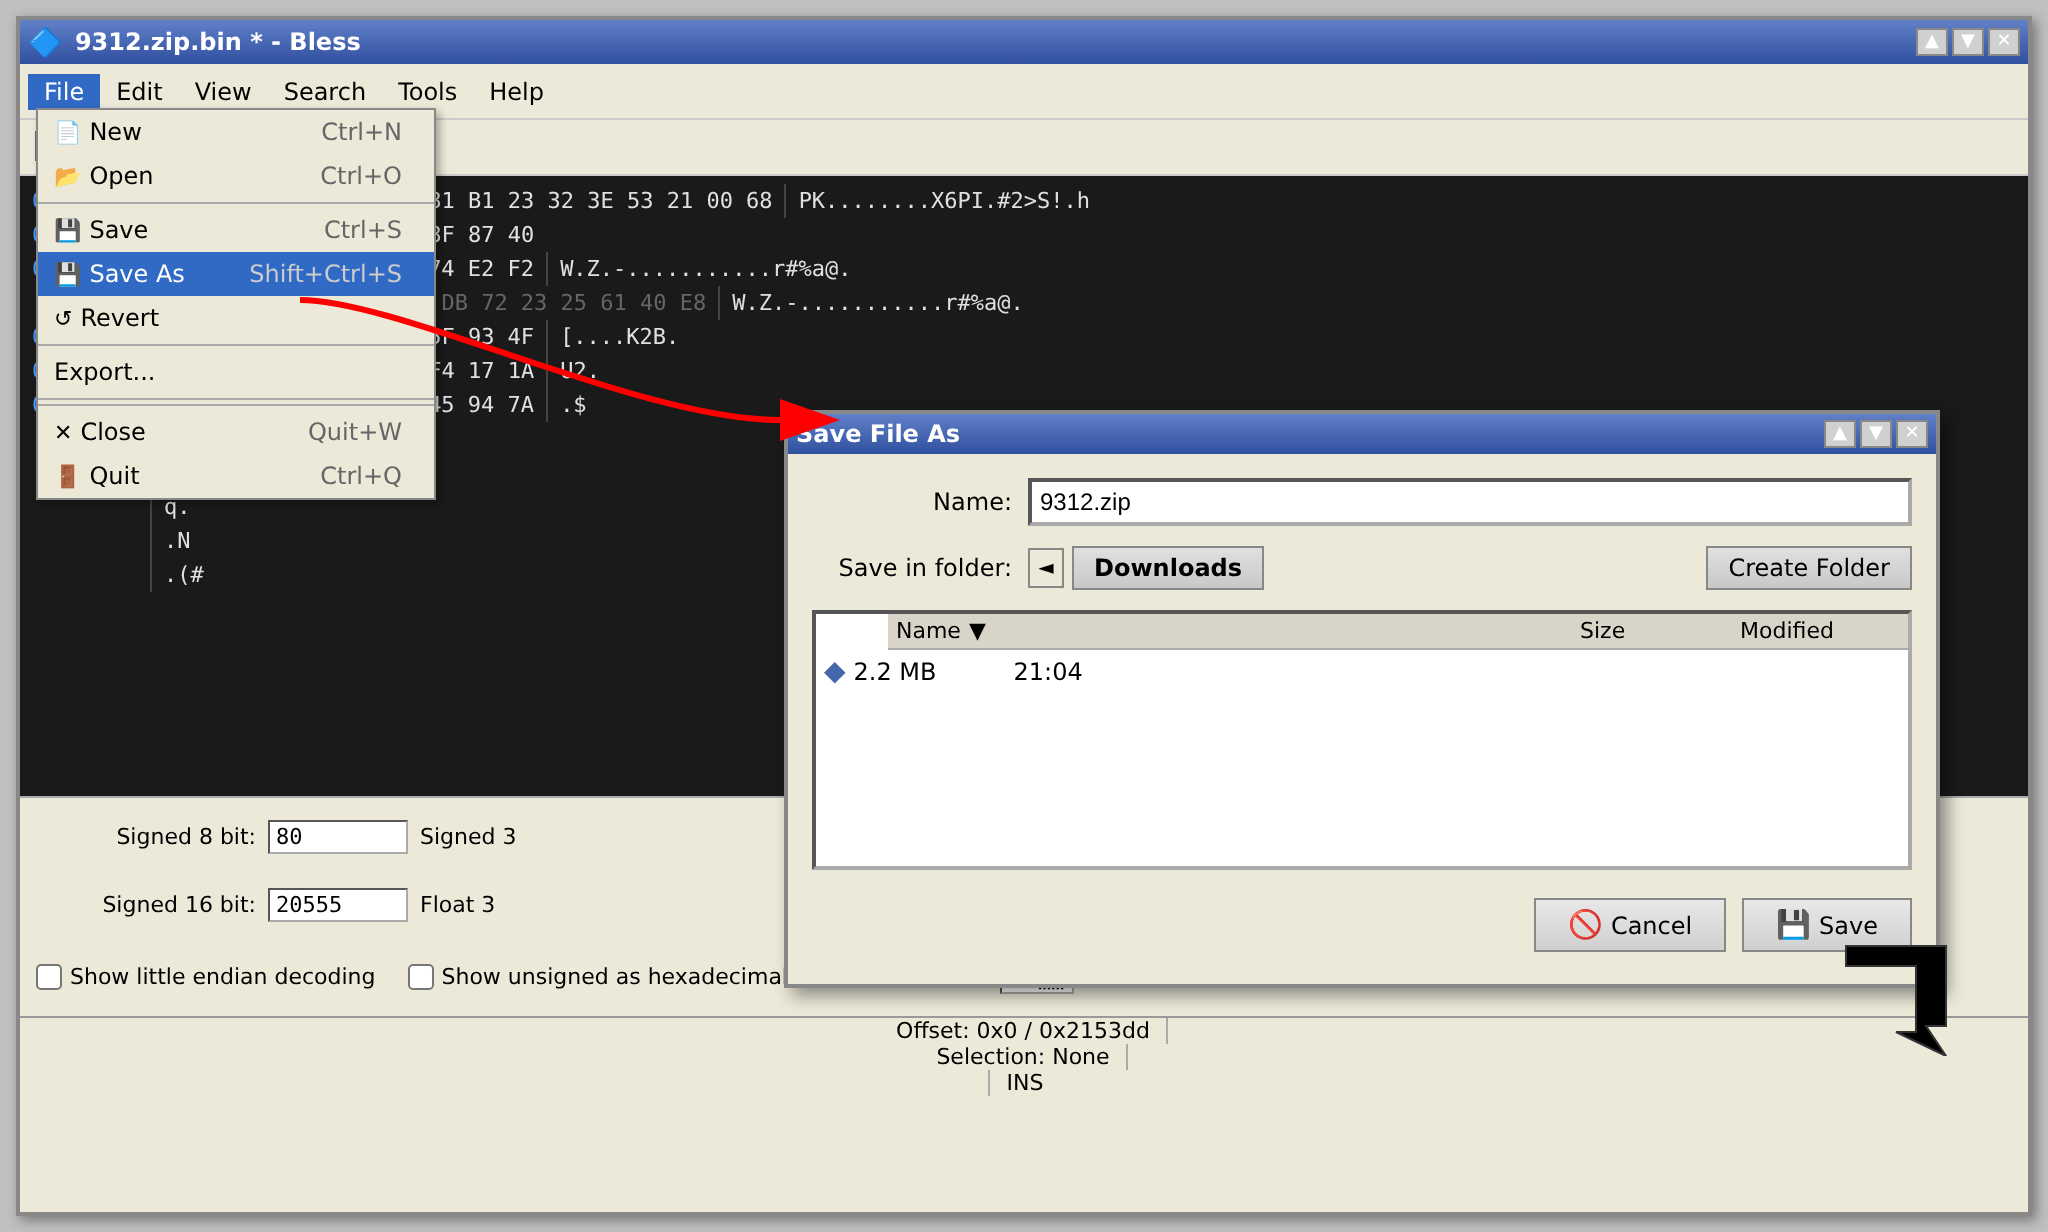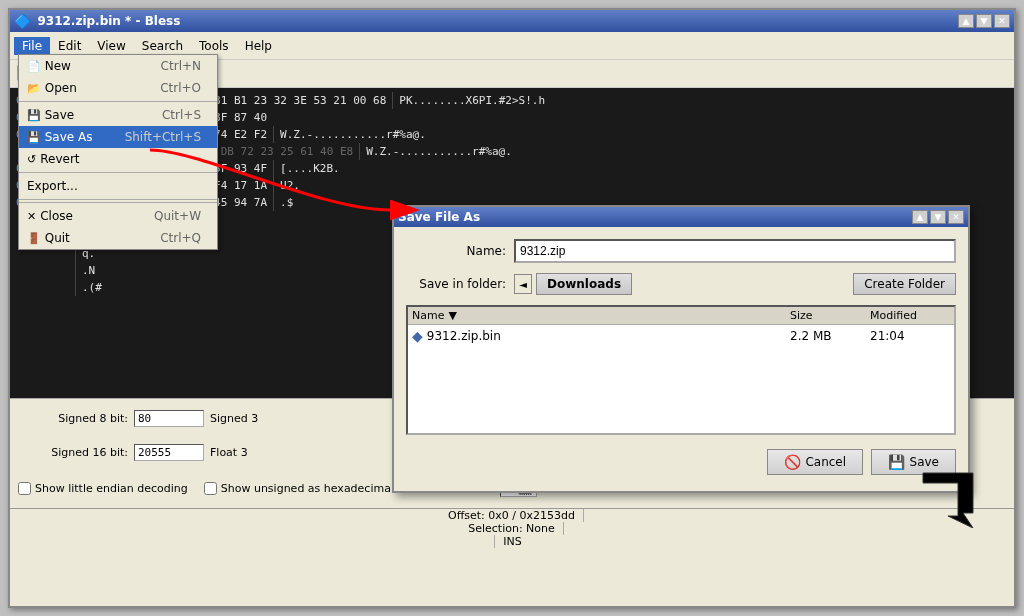--- a/index.html
+++ b/index.html
@@ -299,20 +299,21 @@
       height: 130px;
       margin-bottom: 10px;
       overflow-y: auto;
     }
     .file-list-header {
       display: flex;
       background: #d8d5c8;
       border-bottom: 1px solid #aaa;
       padding: 2px 4px;
       font-size: 11px;
+      margin-left: 36px;
     }
     .file-col-name {
       flex: 1;
       display: flex;
       align-items: center;
       gap: 4px;
     }
     .file-col-size { width: 80px; }
     .file-col-modified { width: 80px; }
     .file-list-row {
@@ -602,21 +603,20 @@
           <div class="file-list-header">
             <div class="file-col-name">
               <span>Name</span>
               <span>▼</span>
             </div>
             <div class="file-col-size">Size</div>
             <div class="file-col-modified">Modified</div>
           </div>
           <div class="file-list-row">
             <span class="file-icon">◆</span>
-            <div class="file-col-name">9312.zip.bin</div>
             <div class="file-col-size">2.2 MB</div>
             <div class="file-col-modified">21:04</div>
           </div>
         </div>
 
         <div class="dialog-buttons">
           <div class="dlg-btn">
             <span class="dlg-btn-cancel-icon">🚫</span>
             <span>Cancel</span>
           </div>

